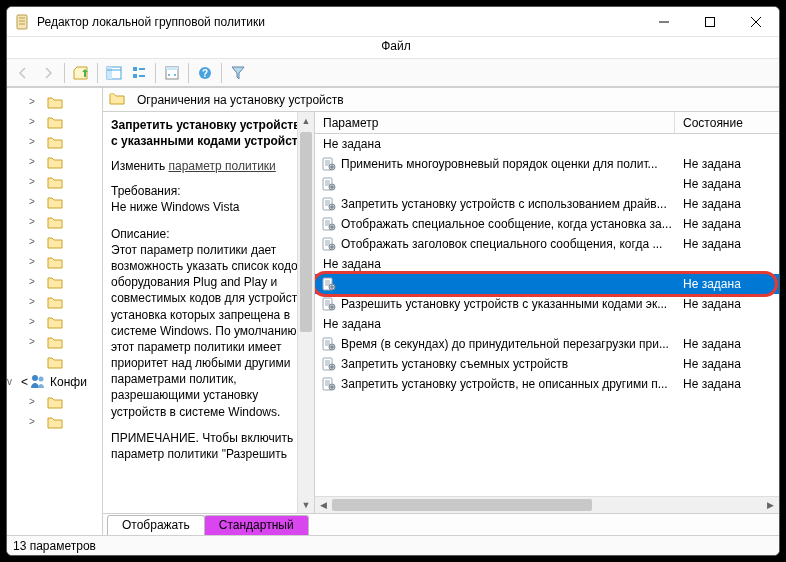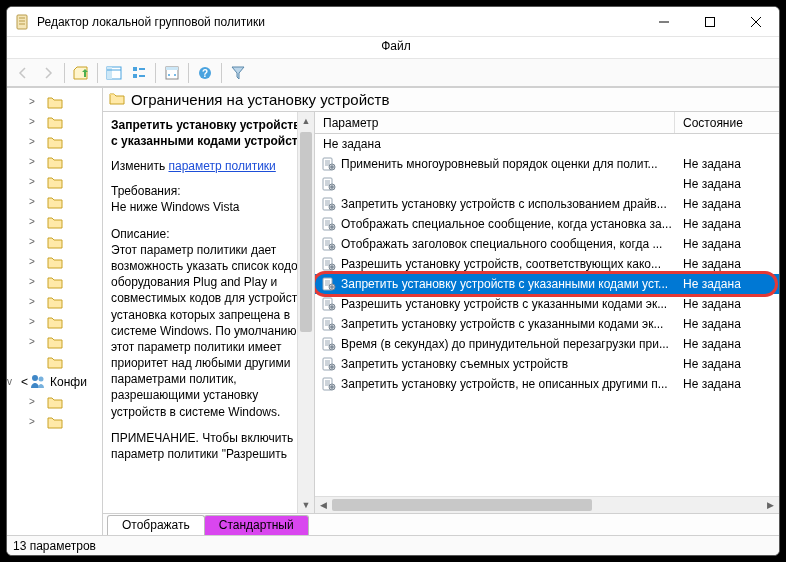--- a/index.html
+++ b/index.html
@@ -122,40 +122,40 @@
     min-width: 0;
   }
   .category-header {
     height: 24px;
     display: flex; align-items: center;
     padding-left: 6px;
     border-bottom: 1px solid #d0d0d0;
     background: #fdfdfd;
   }
   .category-header .folder-icon { margin-right: 6px; }
-  .category-header .cat-text { font-size: 15px; }
+  .category-header .cat-text { font-size: 12px; margin-left: 6px; }
 
   .split-area {
     flex: 1; display: flex; min-height: 0;
   }
   .desc-panel {
     width: 212px;
     border-right: 1px solid #d0d0d0;
     padding: 6px 4px 6px 8px;
     position: relative;
     overflow: hidden;
   }
   .desc-panel .heading {
     font-weight: bold;
     font-size: 12px;
     margin-bottom: 10px;
     line-height: 1.3;
   }
   .desc-panel .sec-label { font-size: 12px; }
-  .desc-panel a { color: #1d4ed8; }
+  .desc-panel a { color: #404040; }
   .desc-panel .para { margin-top: 10px; line-height: 1.35; }
   .desc-scrollbar {
     position: absolute; right: 0; top: 0; bottom: 0; width: 17px;
     background: #f0f0f0;
     border-left: 1px solid #ddd;
   }
   .desc-scrollbar .arrow {
     height: 17px; display: flex; align-items: center; justify-content: center;
     color: #666; font-size: 9px;
   }
@@ -622,50 +622,35 @@
                       <circle cx="10" cy="10" r="3" fill="#d0d6dc" stroke="#7a8793"></circle>
                       <rect x="9.3" y="8.2" width="1.4" height="3.6" fill="#7a8793"></rect>
                       <rect x="8.2" y="9.3" width="3.6" height="1.4" fill="#7a8793"></rect>
                     </svg>
                   </span>
                   <span>Отображать заголовок специального сообщения, когда ...</span>
                 </div>
                 <div class="cell-state">Не задана</div>
               </div>
               <div class="list-row">
-                <div class="cell-setting">
-                  <span class="setting-icon">
-                    <svg width="14" height="14" viewBox="0 0 14 14">
-                      <rect x="1" y="1" width="9" height="12" rx="1" fill="#fff" stroke="#9aa8b5"></rect>
-                      <line x1="3" y1="4" x2="8" y2="4" stroke="#9aa8b5"></line>
-                      <line x1="3" y1="6" x2="8" y2="6" stroke="#9aa8b5"></line>
-                      <line x1="3" y1="8" x2="8" y2="8" stroke="#9aa8b5"></line>
-                      <circle cx="10" cy="10" r="3" fill="#d0d6dc" stroke="#7a8793"></circle>
-                      <rect x="9.3" y="8.2" width="1.4" height="3.6" fill="#7a8793"></rect>
-                      <rect x="8.2" y="9.3" width="3.6" height="1.4" fill="#7a8793"></rect>
-                    </svg>
-                  </span>
-                  <span>Разрешить установку устройств, соответствующих како...</span>
-                </div>
                 <div class="cell-state">Не задана</div>
               </div>
               <div class="list-row selected">
                 <div class="cell-setting">
                   <span class="setting-icon">
                     <svg width="14" height="14" viewBox="0 0 14 14">
                       <rect x="1" y="1" width="9" height="12" rx="1" fill="#fff" stroke="#9aa8b5"></rect>
                       <line x1="3" y1="4" x2="8" y2="4" stroke="#9aa8b5"></line>
                       <line x1="3" y1="6" x2="8" y2="6" stroke="#9aa8b5"></line>
                       <line x1="3" y1="8" x2="8" y2="8" stroke="#9aa8b5"></line>
                       <circle cx="10" cy="10" r="3" fill="#d0d6dc" stroke="#7a8793"></circle>
                       <rect x="9.3" y="8.2" width="1.4" height="3.6" fill="#7a8793"></rect>
                       <rect x="8.2" y="9.3" width="3.6" height="1.4" fill="#7a8793"></rect>
                     </svg>
                   </span>
-                  <span>Запретить установку устройств с указанными кодами уст...</span>
                 </div>
                 <div class="cell-state">Не задана</div>
               </div>
               <div class="list-row">
                 <div class="cell-setting">
                   <span class="setting-icon">
                     <svg width="14" height="14" viewBox="0 0 14 14">
                       <rect x="1" y="1" width="9" height="12" rx="1" fill="#fff" stroke="#9aa8b5"></rect>
                       <line x1="3" y1="4" x2="8" y2="4" stroke="#9aa8b5"></line>
                       <line x1="3" y1="6" x2="8" y2="6" stroke="#9aa8b5"></line>
@@ -673,34 +658,20 @@
                       <circle cx="10" cy="10" r="3" fill="#d0d6dc" stroke="#7a8793"></circle>
                       <rect x="9.3" y="8.2" width="1.4" height="3.6" fill="#7a8793"></rect>
                       <rect x="8.2" y="9.3" width="3.6" height="1.4" fill="#7a8793"></rect>
                     </svg>
                   </span>
                   <span>Разрешить установку устройств с указанными кодами эк...</span>
                 </div>
                 <div class="cell-state">Не задана</div>
               </div>
               <div class="list-row">
-                <div class="cell-setting">
-                  <span class="setting-icon">
-                    <svg width="14" height="14" viewBox="0 0 14 14">
-                      <rect x="1" y="1" width="9" height="12" rx="1" fill="#fff" stroke="#9aa8b5"></rect>
-                      <line x1="3" y1="4" x2="8" y2="4" stroke="#9aa8b5"></line>
-                      <line x1="3" y1="6" x2="8" y2="6" stroke="#9aa8b5"></line>
-                      <line x1="3" y1="8" x2="8" y2="8" stroke="#9aa8b5"></line>
-                      <circle cx="10" cy="10" r="3" fill="#d0d6dc" stroke="#7a8793"></circle>
-                      <rect x="9.3" y="8.2" width="1.4" height="3.6" fill="#7a8793"></rect>
-                      <rect x="8.2" y="9.3" width="3.6" height="1.4" fill="#7a8793"></rect>
-                    </svg>
-                  </span>
-                  <span>Запретить установку устройств с указанными кодами эк...</span>
-                </div>
                 <div class="cell-state">Не задана</div>
               </div>
               <div class="list-row">
                 <div class="cell-setting">
                   <span class="setting-icon">
                     <svg width="14" height="14" viewBox="0 0 14 14">
                       <rect x="1" y="1" width="9" height="12" rx="1" fill="#fff" stroke="#9aa8b5"></rect>
                       <line x1="3" y1="4" x2="8" y2="4" stroke="#9aa8b5"></line>
                       <line x1="3" y1="6" x2="8" y2="6" stroke="#9aa8b5"></line>
                       <line x1="3" y1="8" x2="8" y2="8" stroke="#9aa8b5"></line>

